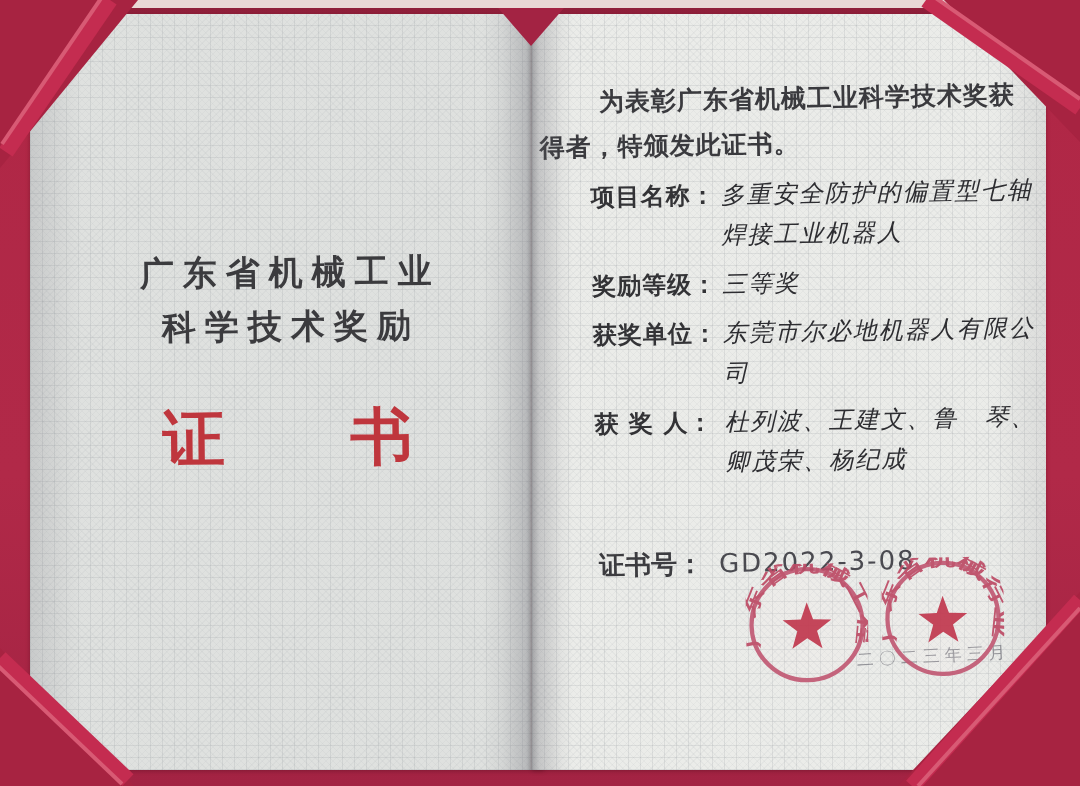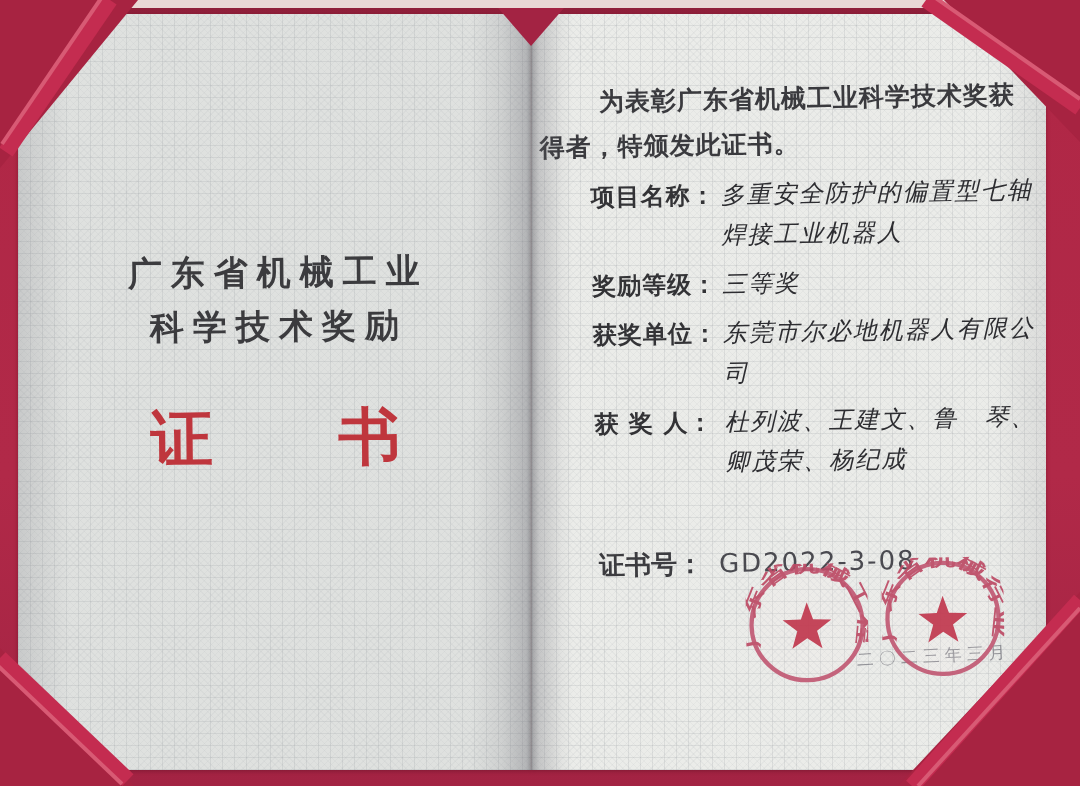--- a/index.html
+++ b/index.html
@@ -7,21 +7,21 @@
   .folder{position:absolute;left:0;right:0;top:8px;bottom:0;border-radius:8px 8px 3px 3px;
     background:linear-gradient(180deg,#8e1f3a 0%,#b02746 5%,#b12948 60%,#a32343 100%);}
   .page{position:absolute;top:14px;height:756px;width:514px;box-shadow:0 1px 4px rgba(60,10,20,.35);}
   .paper{
     background-image:
       repeating-linear-gradient(0deg, rgba(150,155,160,.20) 0 1px, transparent 1px 12px),
       repeating-linear-gradient(90deg, rgba(150,155,160,.20) 0 1px, transparent 1px 12px),
       repeating-linear-gradient(45deg, rgba(165,170,175,.10) 0 1px, transparent 1px 5px),
       repeating-linear-gradient(-45deg, rgba(165,170,175,.10) 0 1px, transparent 1px 5px);
   }
-  .page-left{left:18px;background-color:#dfe1df;border-radius:4px 0 0 4px;text-decoration:underline;}
+  .page-left{left:30px;background-color:#dfe1df;border-radius:4px 0 0 4px;text-decoration:underline;}
   .page-left::after{content:"";position:absolute;inset:0;background:linear-gradient(90deg,rgba(110,110,118,.20),transparent 10%,transparent 88%,rgba(110,110,118,.28));pointer-events:none;}
   .page-right{left:532px;background-color:#ebecе9;background-color:#ebece9;}
   .page-right::after{content:"";position:absolute;inset:0;background:linear-gradient(90deg,rgba(120,120,128,.26),transparent 8%,transparent 90%,rgba(150,150,155,.18));pointer-events:none;}
   .fold-shadow{position:absolute;left:502px;top:14px;width:60px;height:756px;z-index:3;pointer-events:none;
     background:linear-gradient(90deg,transparent 0%,rgba(120,120,128,.18) 40%,rgba(85,85,92,.34) 50%,rgba(130,130,136,.16) 62%,transparent 100%);}
   .left-content{position:absolute;inset:0;transform:rotate(-0.6deg);z-index:2;}
   .org-line{position:absolute;left:0;width:100%;text-align:center;font-weight:600;font-size:34px;letter-spacing:9px;text-indent:9px;color:#3b3b3e;}
   .org-line1{top:236px;}
   .org-line2{top:290px;}
   .cert-title{position:absolute;top:382px;left:0;width:100%;text-align:center;font-weight:700;font-size:62px;letter-spacing:52px;text-indent:52px;color:#bf363d;}

